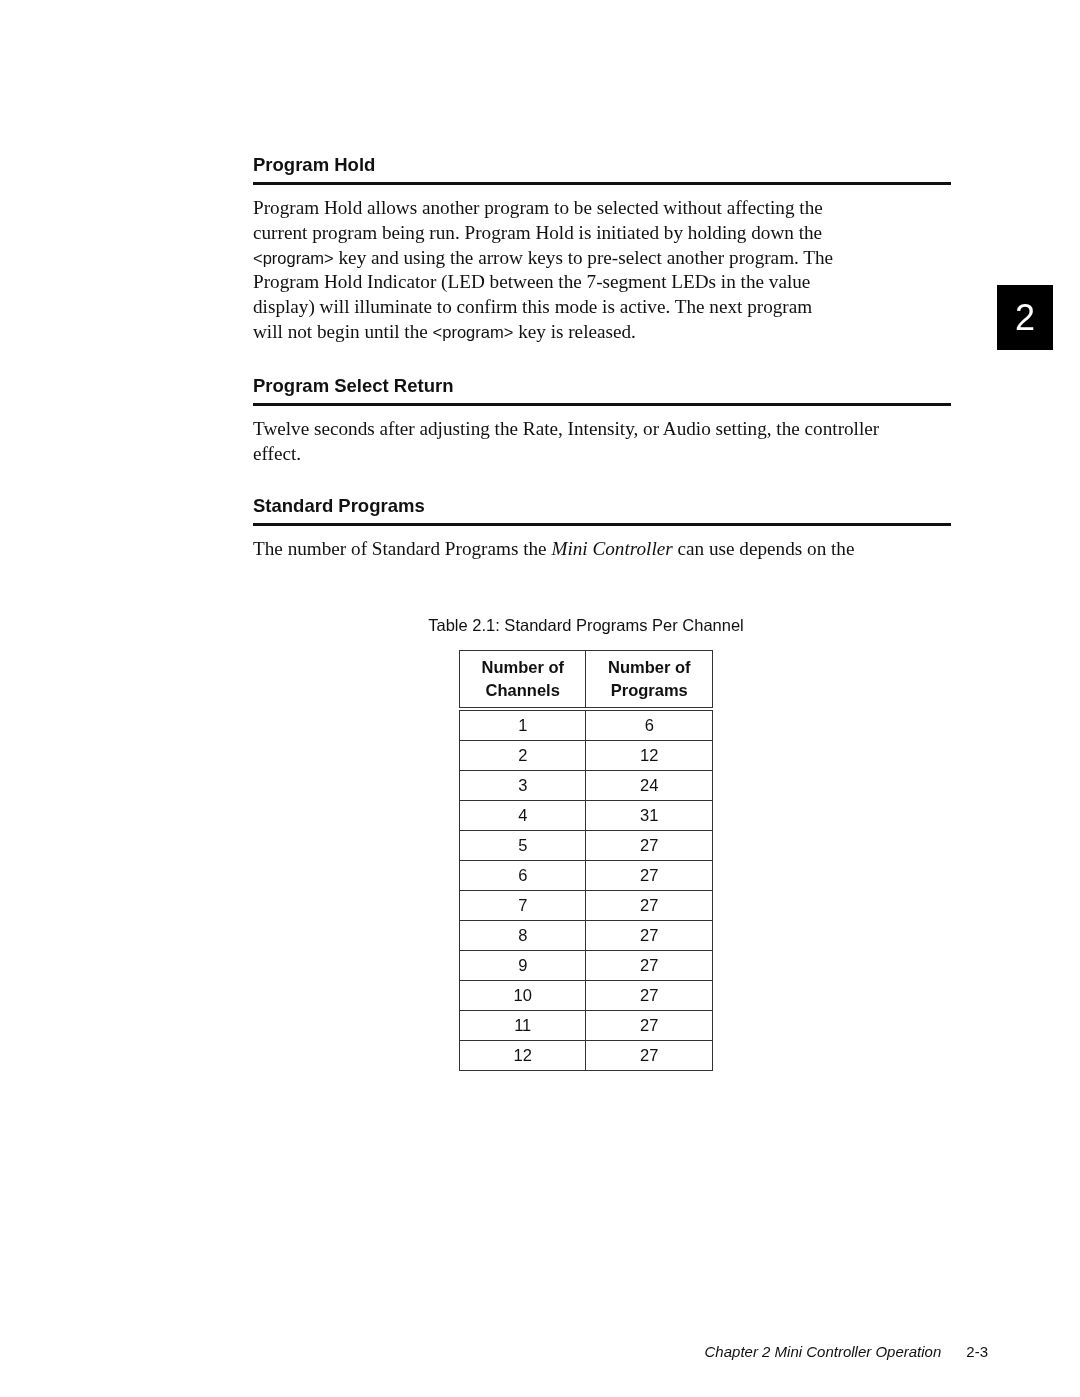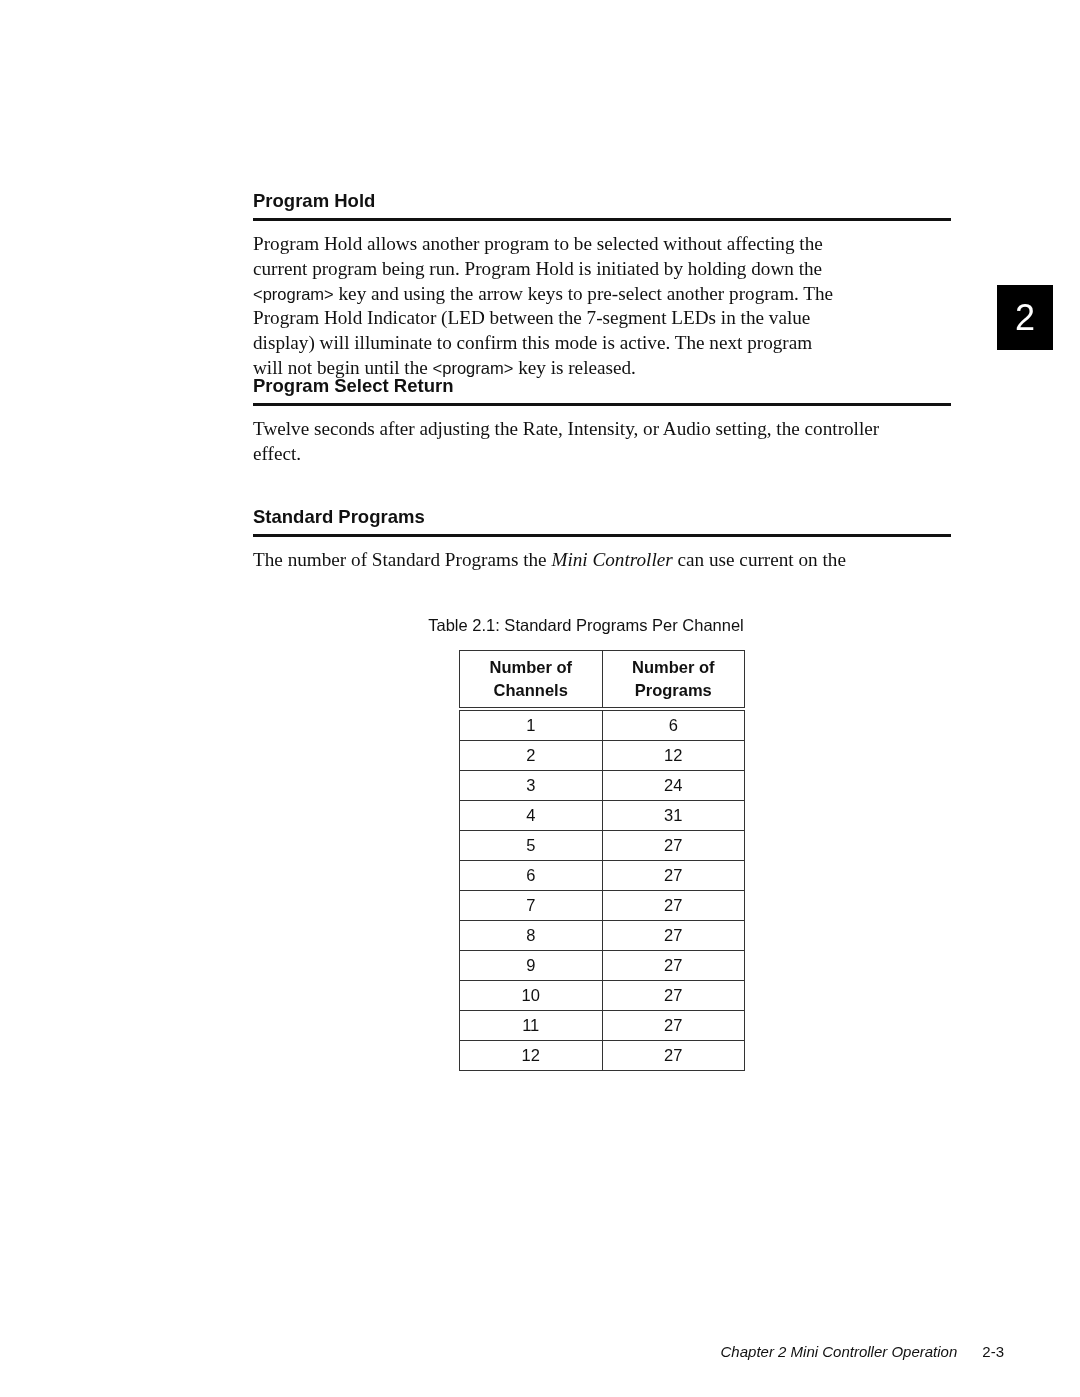--- a/index.html
+++ b/index.html
@@ -12,46 +12,46 @@
       padding-bottom: 6px; border-bottom: 3px solid #111; margin: 0;
     }
     .para {
       font-family: "Liberation Serif", serif;
       font-size: 19.2px; line-height: 24.8px; margin: 11px 0 0 0;
       white-space: nowrap;
     }
     .kw { font-family: "Liberation Sans", sans-serif; font-size: 16.5px; }
     .it { font-style: italic; }
 
-    #sec-hold { top: 154px; margin-top: 36px; }
+    #sec-hold { top: 154px; }
     #sec-return { top: 375px; }
-    #sec-standard { top: 506px; }
+    #sec-standard { top: 495px; }
 
     .table-caption {
       position: absolute; left: 0; width: 1172px; top: 616px; text-align: center;
       font-family: "Liberation Sans", sans-serif; font-size: 16.5px;
     }
     table.data-table {
       position: absolute; left: 459px; top: 650px;
-      border-collapse: collapse; width: 286px;
+      border-collapse: collapse; width: 254px;
       font-family: "Liberation Sans", sans-serif; font-size: 16.5px;
     }
     table.data-table th, table.data-table td {
       border: 1px solid #333; text-align: center; width: 126px; padding: 0;
     }
     table.data-table th { font-weight: bold; line-height: 23px; height: 56px; border-bottom: 4px double #333; }
     table.data-table td { height: 29px; line-height: 29px; }
 
     .chapter-tab {
       position: absolute; left: 997px; top: 285px; width: 56px; height: 65px;
       background: #000; color: #fff; display: flex; align-items: center; justify-content: center;
       font-family: "Liberation Sans", sans-serif; font-size: 36px;
     }
     .footer {
-      position: absolute; top: 1343px; left: 16px; width: 988px; text-align: right;
+      position: absolute; top: 1343px; left: 0; width: 988px; text-align: right;
       font-family: "Liberation Sans", sans-serif; font-size: 15px; font-style: italic;
       display: flex; justify-content: flex-end; gap: 25px;
     }
     .footer .page-num { font-style: normal; }
   </style>
 </head>
 <body>
 
 <div class="chapter-tab">2</div>
 
@@ -71,21 +71,21 @@
   <h2 class="heading">Program Select Return</h2>
   <div class="para">
     <div>Twelve seconds after adjusting the Rate, Intensity, or Audio setting, the controller</div>
     <div>effect.</div>
   </div>
 </div>
 
 <div class="section" id="sec-standard">
   <h2 class="heading">Standard Programs</h2>
   <div class="para">
-    <div><span>The number of Standard Programs the </span><span class="it">Mini Controller</span><span> can use current on the</span></div>
+    <div><span>The number of Standard Programs the </span><span class="it">Mini Controller</span><span> can use depends on the</span></div>
   </div>
 </div>
 
 <div class="table-caption">Table 2.1: Standard Programs Per Channel</div>
 
 <table class="data-table">
   <thead>
     <tr>
       <th>
           <div>Number of</div>

